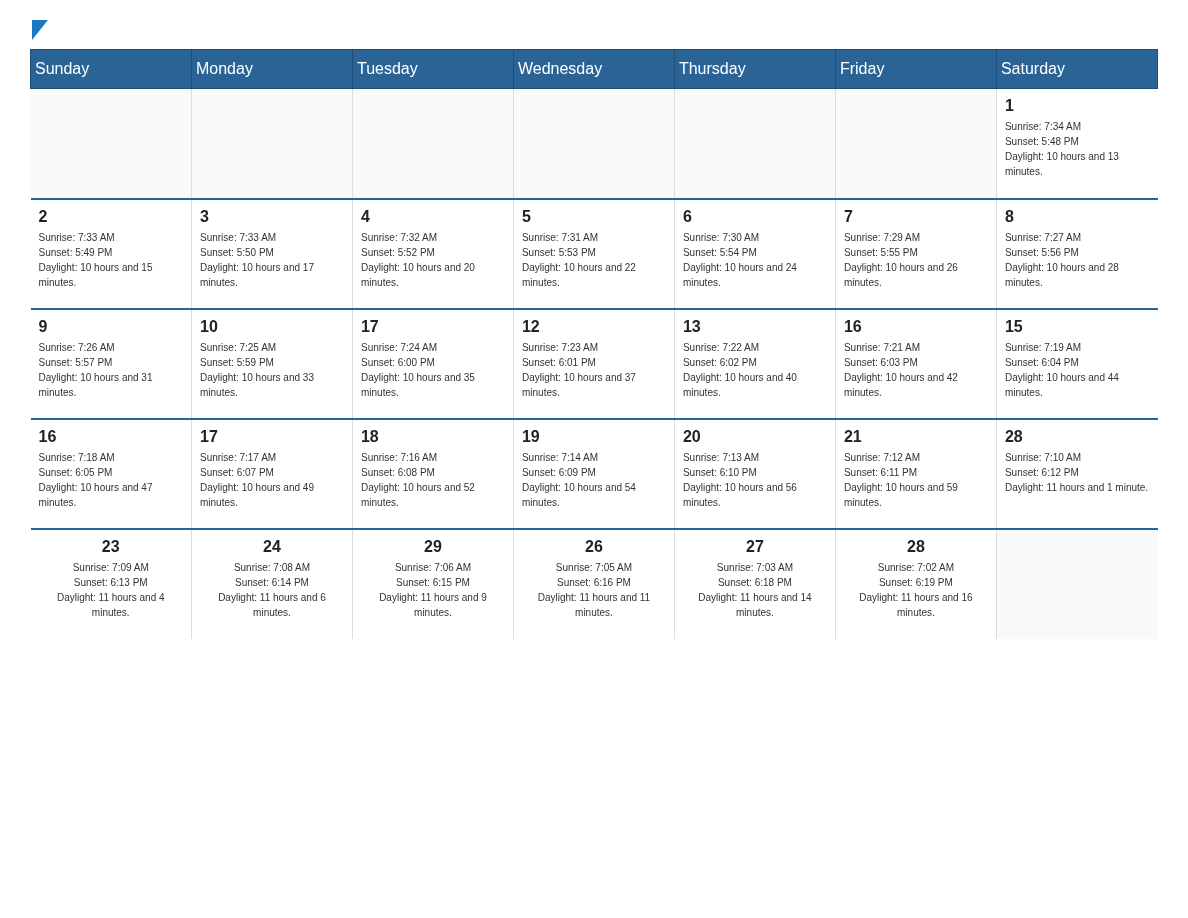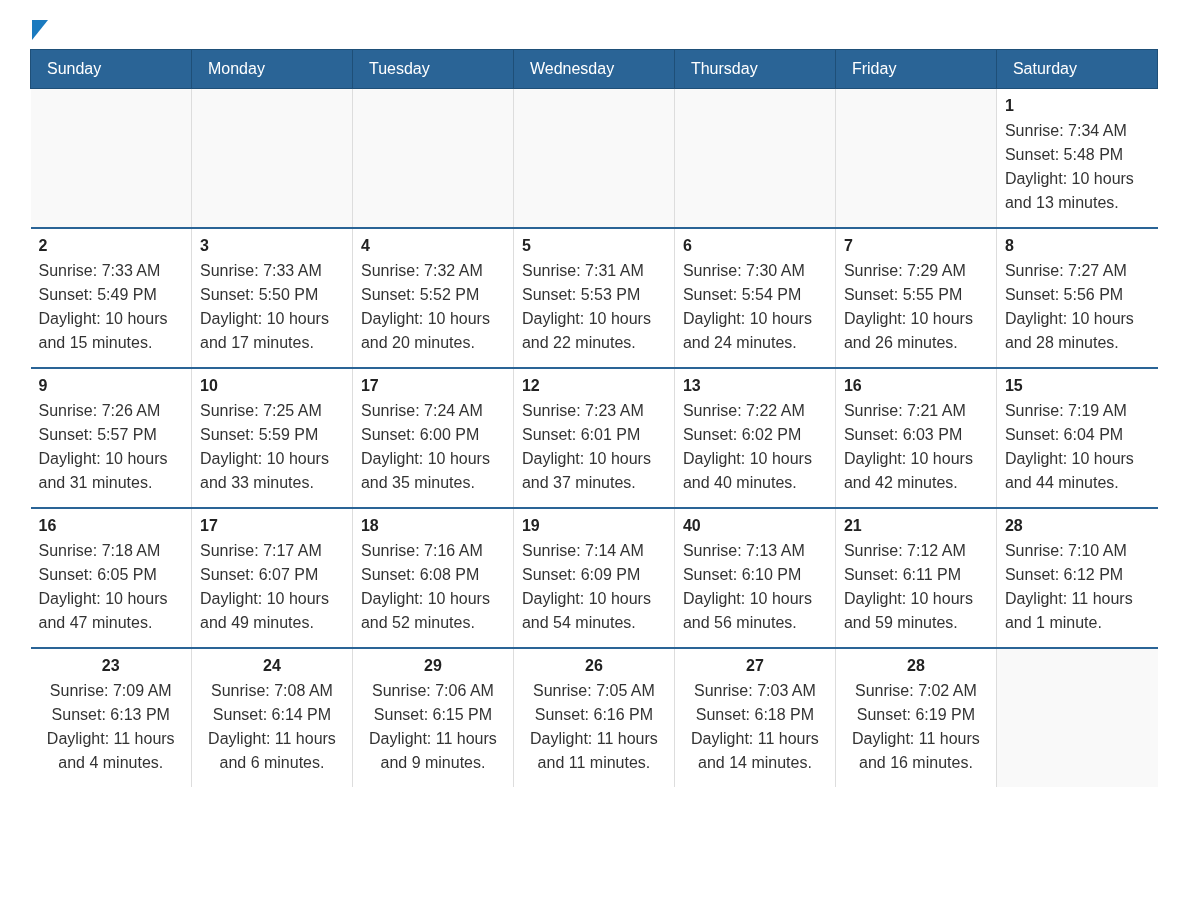--- a/index.html
+++ b/index.html
@@ -40,21 +40,21 @@
       border-collapse: collapse;
       margin-top: 10px;
     }
     thead tr {
       background-color: #2a6496;
     }
     thead th {
       color: #fff;
       font-size: 16px;
       font-weight: normal;
-      padding: 10px 16px;
+      padding: 10px 4px;
       text-align: left;
       border: 1px solid #1e4f78;
     }
     tbody tr {
       border-bottom: 2px solid #2a6496;
     }
     tbody td {
       vertical-align: top;
       padding: 8px 8px 12px 8px;
       font-size: 13px;
@@ -68,21 +68,21 @@
       border-right: none;
     }
     .day-number {
       font-size: 16px;
       font-weight: bold;
       color: #222;
       display: block;
       margin-bottom: 4px;
     }
     .day-info {
-      font-size: 16px;
+      font-size: 10px;
       color: #333;
       line-height: 1.5;
     }
     .empty-cell {
       background: #f9f9f9;
     }
     tbody tr:last-child {
       border-bottom: none;
       text-align: center;
     }
@@ -202,21 +202,21 @@
         </td>
         <td>
           <span class="day-number">18</span>
           <div class="day-info">Sunrise: 7:16 AM<br>Sunset: 6:08 PM<br>Daylight: 10 hours and 52 minutes.</div>
         </td>
         <td>
           <span class="day-number">19</span>
           <div class="day-info">Sunrise: 7:14 AM<br>Sunset: 6:09 PM<br>Daylight: 10 hours and 54 minutes.</div>
         </td>
         <td>
-          <span class="day-number">40</span>
+          <span class="day-number">20</span>
           <div class="day-info">Sunrise: 7:13 AM<br>Sunset: 6:10 PM<br>Daylight: 10 hours and 56 minutes.</div>
         </td>
         <td>
           <span class="day-number">21</span>
           <div class="day-info">Sunrise: 7:12 AM<br>Sunset: 6:11 PM<br>Daylight: 10 hours and 59 minutes.</div>
         </td>
         <td>
           <span class="day-number">28</span>
           <div class="day-info">Sunrise: 7:10 AM<br>Sunset: 6:12 PM<br>Daylight: 11 hours and 1 minute.</div>
         </td>

